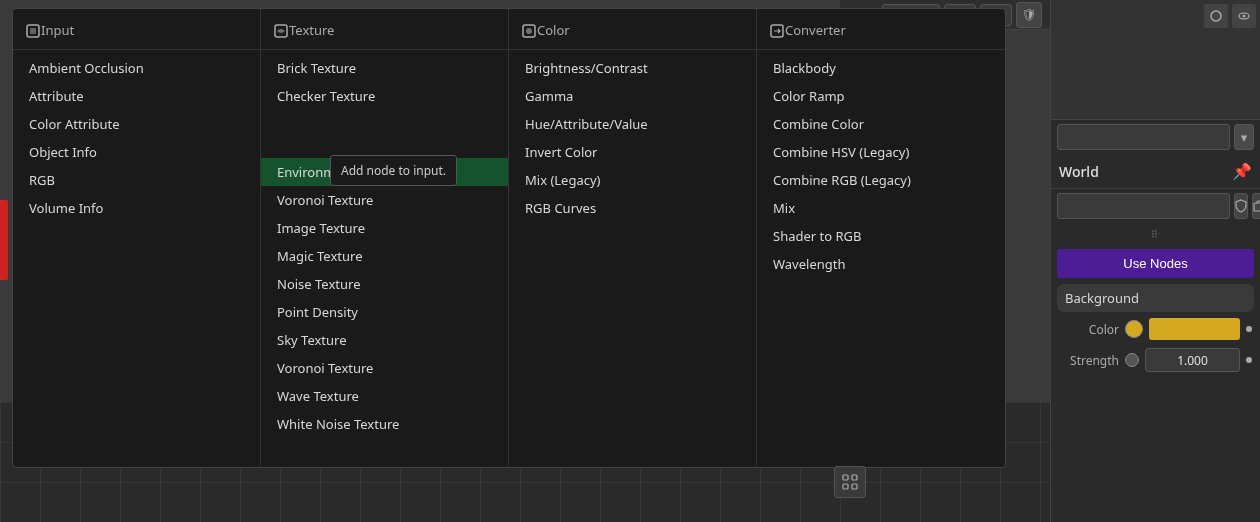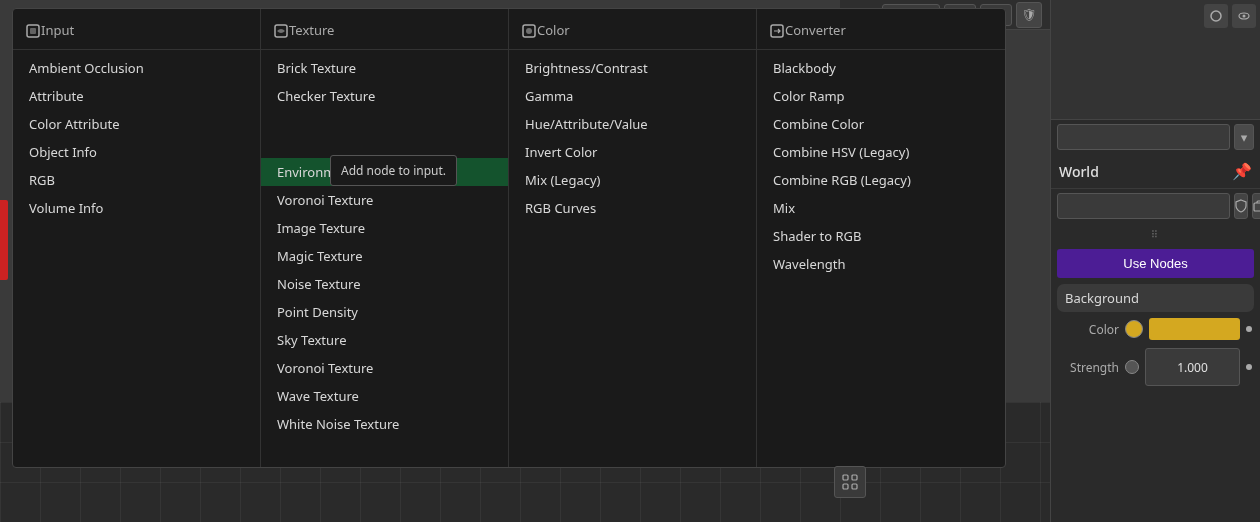--- a/index.html
+++ b/index.html
@@ -290,21 +290,21 @@
       width: 14px;
       height: 14px;
       border-radius: 50%;
       background: #555;
       border: 1px solid #888;
       cursor: pointer;
     }
 
     .strength-field {
       flex: 1;
-      height: 38px;
+      height: 24px;
       background: #3a3a3a;
       border: 1px solid #555;
       border-radius: 3px;
       display: flex;
       align-items: center;
       justify-content: center;
       font-size: 12px;
       color: #e0e0e0;
       cursor: pointer;
       text-align: center;

